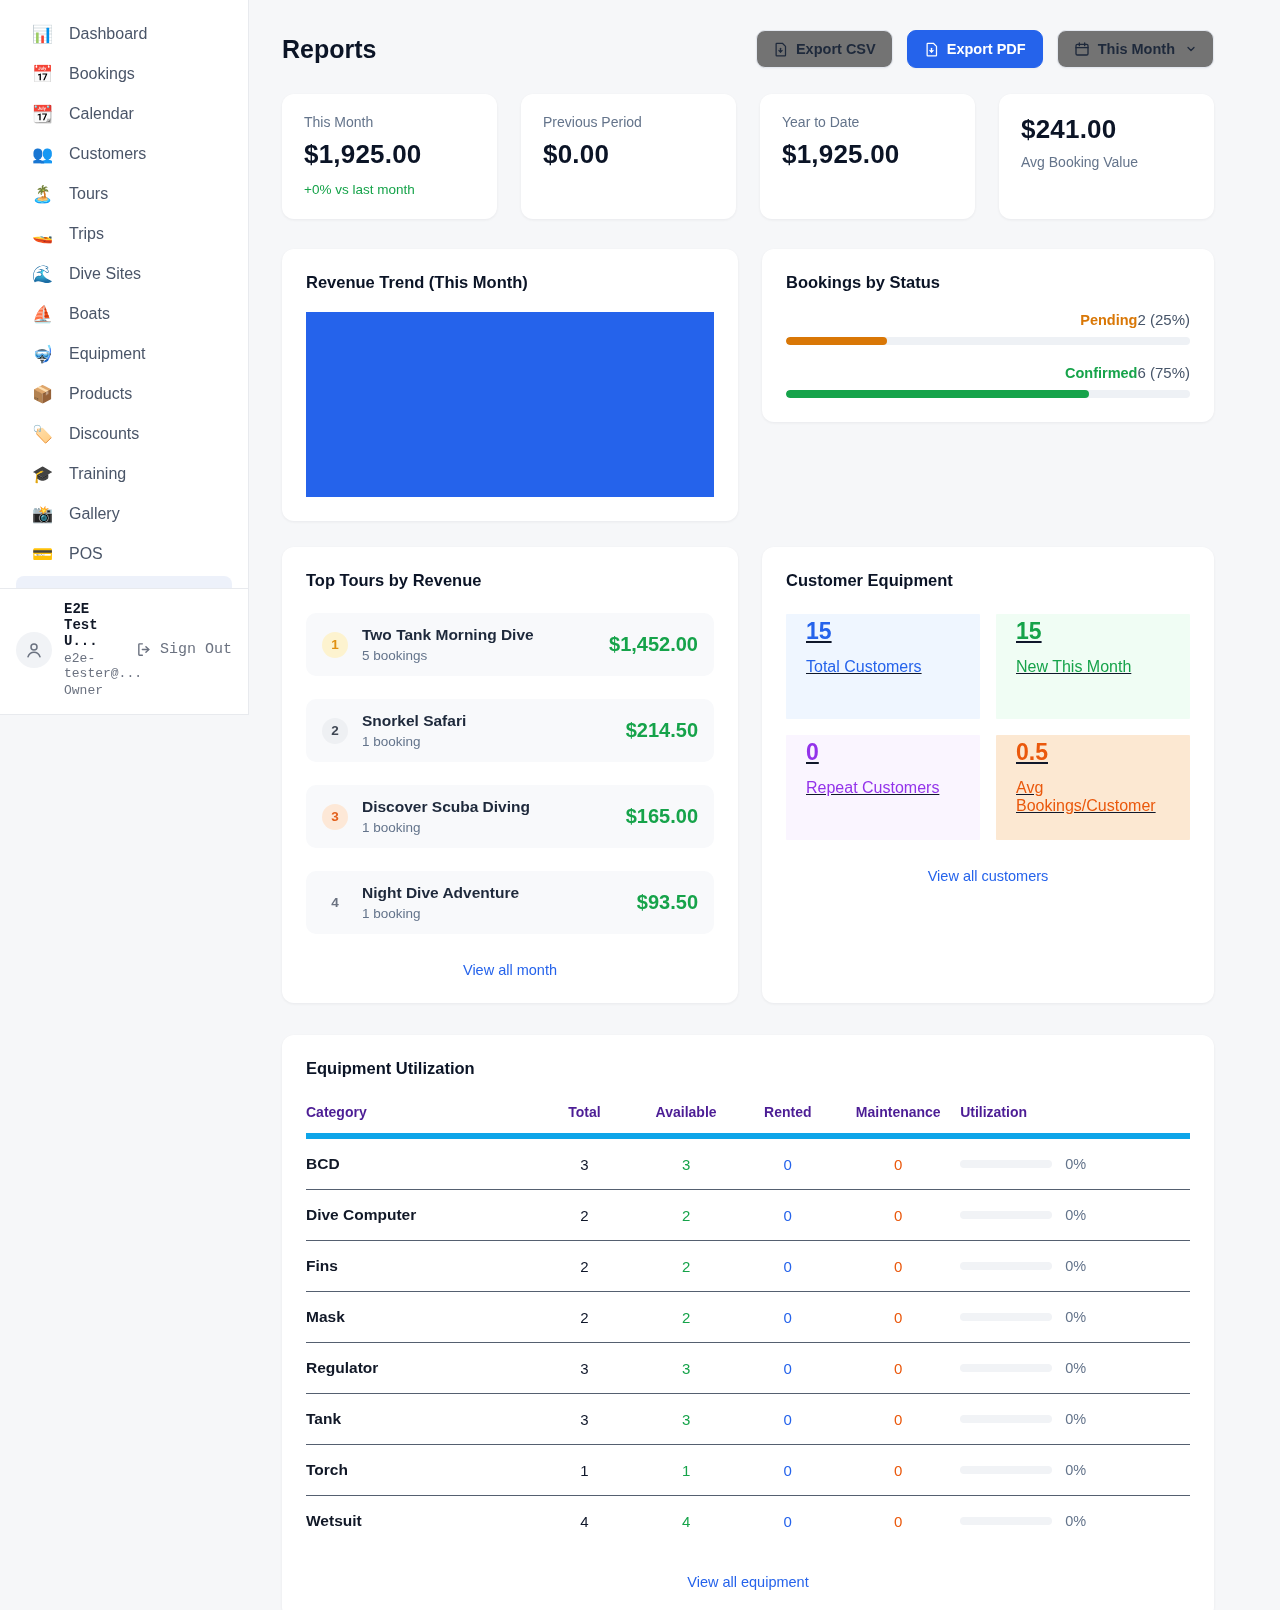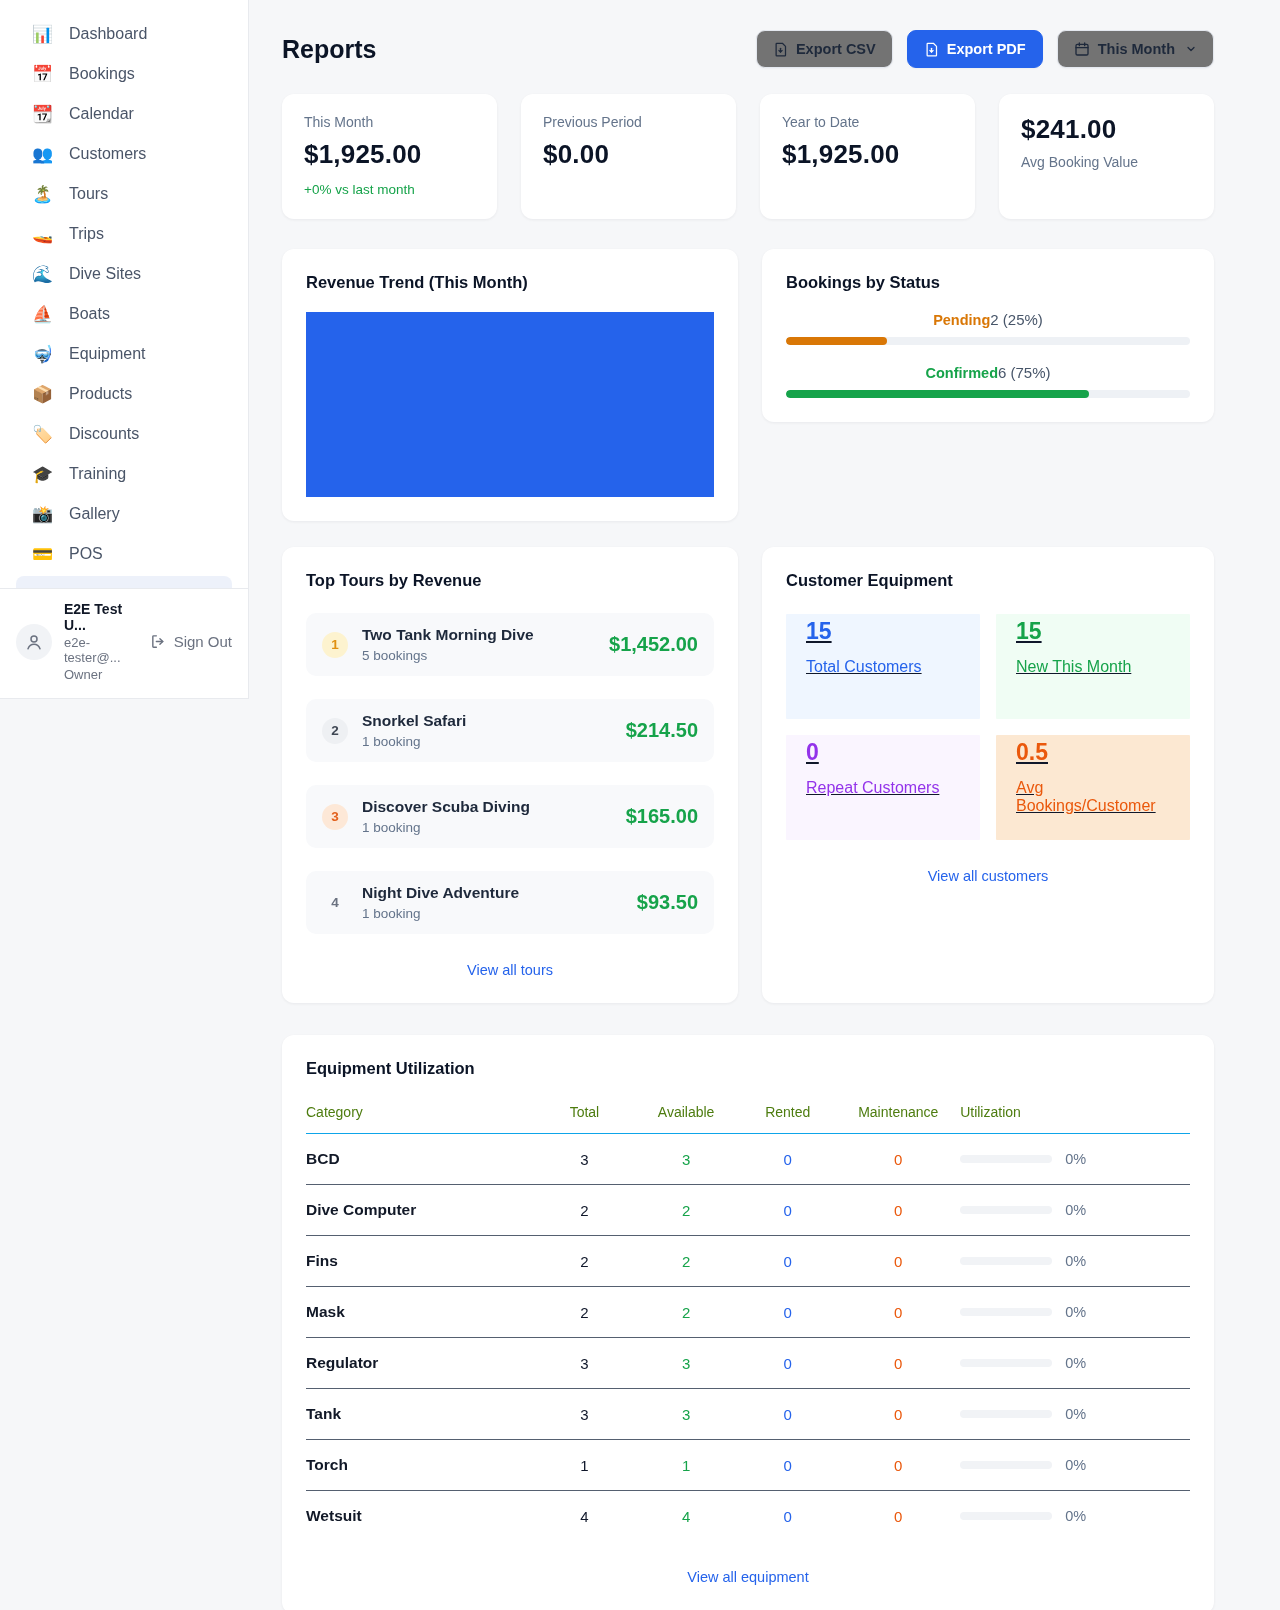--- a/index.html
+++ b/index.html
@@ -14,21 +14,21 @@
   .brand-domain { margin-top:6px; font-size:13.5px; color:#4b5563; }
   .nav { padding:14px 8px 0; }
   .nav-item { display:flex; align-items:center; gap:15px; padding:10px 24px;
     border-radius:8px; cursor:pointer; }
   .nav-icon { font-size:17px; width:22px; text-align:center;
     font-family:"DejaVu Sans",sans-serif; }
   .nav-label { font-size:16px; color:#4a5568; }
   .nav-active-partial { height:12px; margin:2px 8px 0; border-radius:8px 8px 0 0;
     background:#edf1fa; }
   .user-panel { border-top:1px solid #e8eaee; padding:12px 16px 16px;
-    display:flex; align-items:center; gap:12px; }
+    display:flex; align-items:center; gap:12px;font-family:Liberation Mono, monospace; }
   .avatar { width:36px; height:36px; border-radius:50%; background:#f1f3f6;
     display:flex; align-items:center; justify-content:center; color:#6b7280; flex:0 0 auto; }
   .user-info { min-width:0; }
   .user-name { font-size:14px; font-weight:700; color:#111827; }
   .user-email { font-size:13px; color:#6b7280; margin-top:2px; }
   .user-role { font-size:13px; color:#6b7280; margin-top:2px; }
   .signout { margin-left:auto; display:flex; align-items:center; gap:7px;
     color:#6b7280; font-size:15px; cursor:pointer; white-space:nowrap; }
 
   
@@ -55,21 +55,21 @@
 
   
   .row2 { display:grid; grid-template-columns:456px 1fr; gap:24px; margin-top:30px; align-items:start; }
   .row3 { display:grid; grid-template-columns:456px 1fr; gap:24px; margin-top:26px; }
   .panel { padding:24px; }
   .panel-title { font-size:16.5px; font-weight:700; color:#0b1426; }
 
   .chart-rect { margin-top:20px; height:185px; width:100%; background:#2563eb; }
 
   .status-row { margin-top:19px; }
-  .status-head { display:flex; align-items:center; justify-content:center; }
+  .status-head { display:flex; align-items:center; justify-content:flex-end; }
   .status-label { font-size:14.5px; font-weight:700; }
   .status-label.orange { color:#d97706; }
   .status-label.green { color:#16a34a; }
   .status-count { font-size:15px; color:#475569; }
   .track { margin-top:9px; height:8px; border-radius:4px; background:#eef1f5; overflow:hidden; }
   .fill { height:8px; border-radius:4px; width:0; }
   .fill-orange { background:#d97706; }
   .fill-green  { background:#16a34a; }
 
   
@@ -94,22 +94,22 @@
   .tile-value { font-size:23px; font-weight:800; }
   .tile-label { font-size:16px; margin-top:13px; }
   .tile-blue   { background:#eff6ff; } .tile-blue .tile-value,  .tile-blue .tile-label  { color:#2563eb; }
   .tile-green  { background:#f0fdf4; } .tile-green .tile-value, .tile-green .tile-label { color:#16a34a; }
   .tile-purple { background:#faf5ff; } .tile-purple .tile-value,.tile-purple .tile-label{ color:#9333ea; }
   .tile-orange { background:#fce8d2; } .tile-orange .tile-value,.tile-orange .tile-label{ color:#ea580c; }
 
   
   .equipment-card { margin-top:32px; padding:24px 24px 28px; }
   table { width:100%; border-collapse:collapse; margin-top:10px; }
-  th { font-size:14px; font-weight:400; color:#4d7c0f; text-align:center;
-    padding:16px 0 13px; border-bottom:1px solid #0ea5e9; }
+  th { font-size:14px; font-weight:700; color:#4c1d95; text-align:center;
+    padding:16px 0 13px; border-bottom:6px solid #0ea5e9; }
   th.col-category, th.col-utilization { text-align:left; }
   td { padding:16px 0; border-bottom:1px solid #556070; font-size:15px; text-align:center; }
   tr:last-child td { border-bottom:none; }
   td.cat { text-align:left; font-weight:700; color:#111827; font-size:15.5px; }
   td.total { color:#0f172a; }
   td.avail { color:#16a34a; }
   td.rented { color:#2563eb; }
   td.maint { color:#ea580c; }
   td.util { text-align:left; }
   .util-wrap { display:flex; align-items:center; gap:13px; }
@@ -322,21 +322,21 @@
       </div>
       <div class="tour-row">
         <span class="rank rank-4">4</span>
         <span>
           <div class="tour-name">Night Dive Adventure</div>
           <div class="tour-sub">1 booking</div>
         </span>
         <span class="tour-amount">$93.50</span>
       </div>
 
-      <div class="view-all"><a>View all tours</a></div>
+      <div class="view-all"><a>View all month</a></div>
     </div>
 
     <div class="card panel">
       <div class="panel-title">Customer Equipment</div>
       <div class="tiles">
         <div class="tile tile-blue">
           <div class="tile-value">15</div>
           <div class="tile-label">Total Customers</div>
         </div>
         <div class="tile tile-green">

